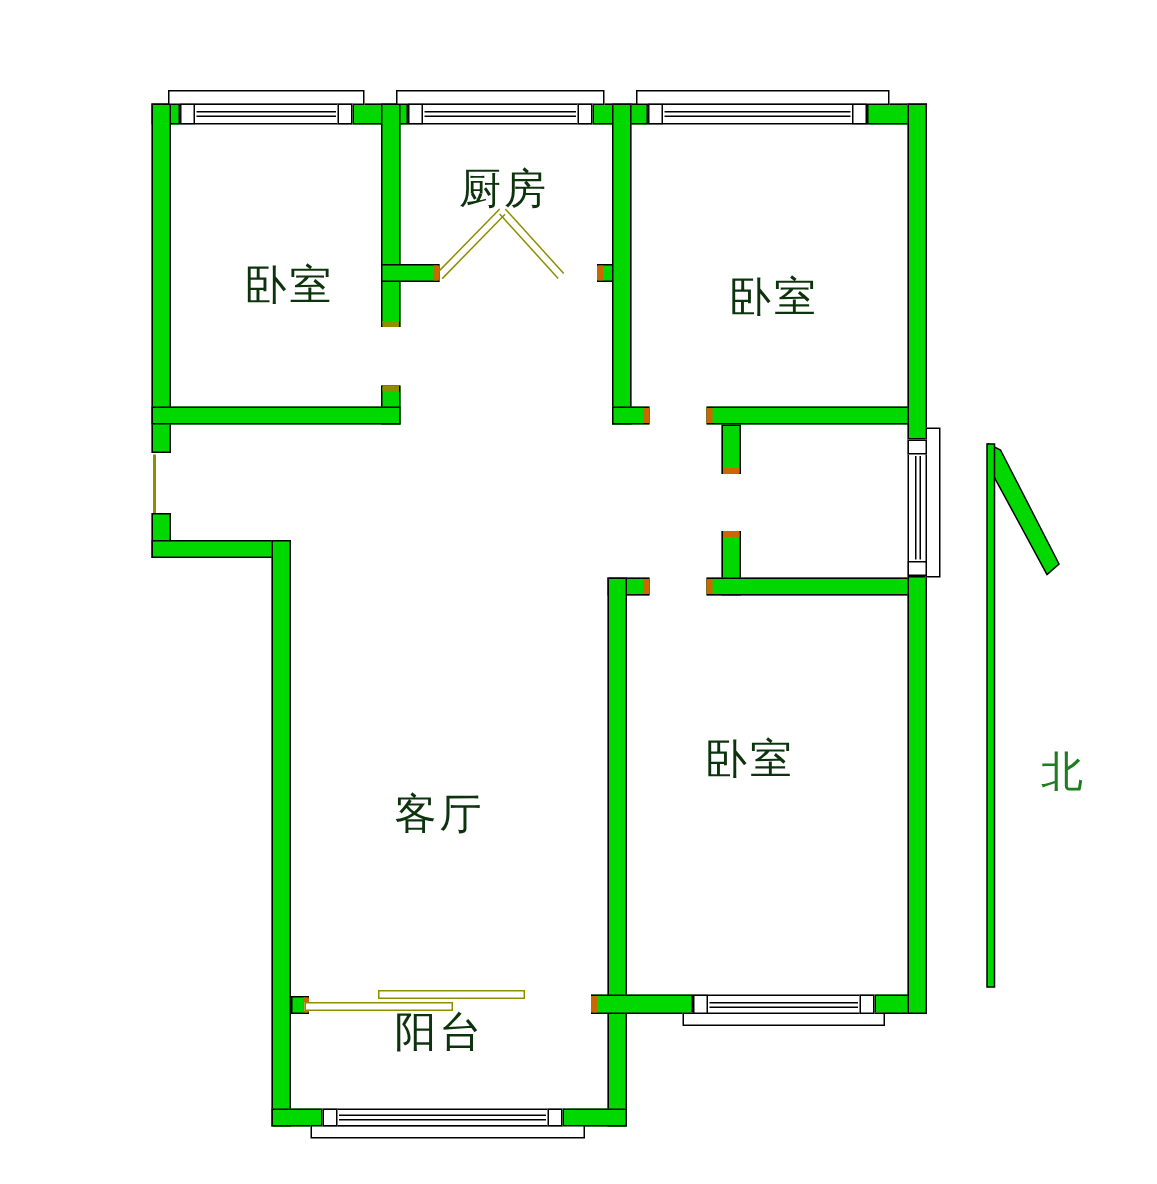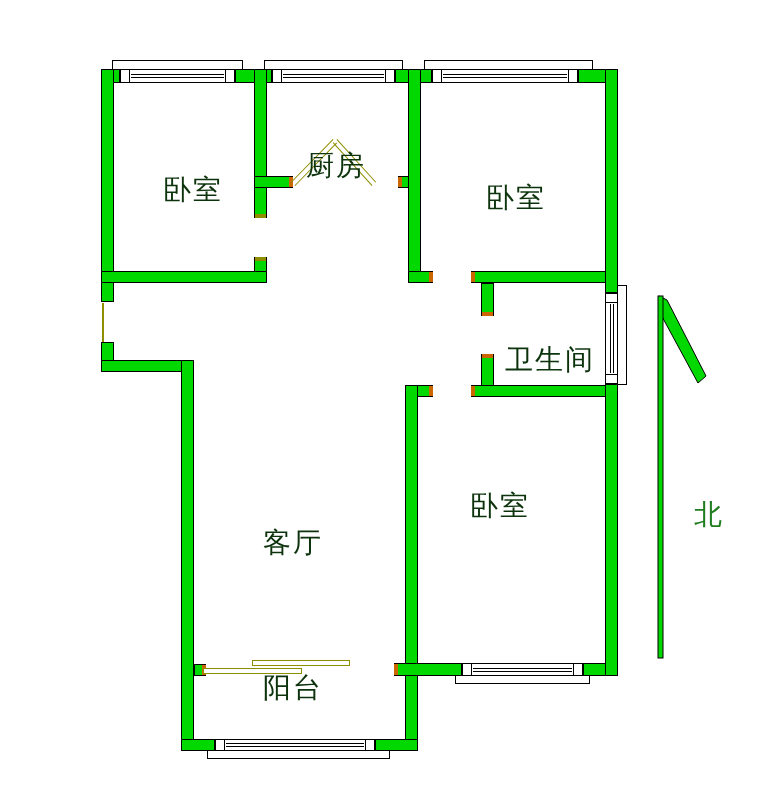--- a/index.html
+++ b/index.html
@@ -112,25 +112,24 @@
       <div class="jamb" style="right: -1px; top: -1px; bottom: -1px; width: 10px;"></div>
     </div>
     <div class="swing" style="left: 293px; top: 181px; width: 60.1082px; height: 6px; position: absolute; transform: rotate(-0.797162rad);"></div>
     <div class="swing" style="left: 335px; top: 138px; width: 58.0517px; height: 6px; position: absolute; transform: rotate(0.83414rad);"></div>
     <div class="slide" style="left: 252px; top: 660px; width: 98px; height: 6px; position: absolute;"></div>
     <div class="slide" style="left: 203px; top: 668px; width: 99px; height: 6px; position: absolute;"></div>
     <div class="gapline" style="left: 102px; top: 303px; width: 2px; height: 39px; position: absolute;"></div>
     <div class="room" style="left: 114px; top: 83px; width: 140px; height: 188px; position: absolute;"></div>
     <div class="room-label" style="left: 193px; top: 190px;">卧室</div>
     <div class="room" style="left: 267px; top: 83px; width: 141px; height: 93px; position: absolute;"></div>
-    <div class="room-label" style="left: 336px; top: 126px; margin-top: 40px;">厨房</div>
+    <div class="room-label" style="left: 336px; top: 126px;">厨房</div>
     <div class="room" style="left: 421px; top: 83px; width: 184px; height: 188px; position: absolute;"></div>
     <div class="room-label" style="left: 516px; top: 198px;">卧室</div>
     <div class="room" style="left: 494px; top: 283px; width: 111px; height: 102px; position: absolute;"></div>
-    <div class="room-label" style="left: 550px; top: 360px;">卫生间</div>
     <div class="room" style="left: 194px; top: 372px; width: 211px; height: 291px; position: absolute;"></div>
     <div class="room-label" style="left: 293px; top: 543px;">客厅</div>
     <div class="room" style="left: 418px; top: 397px; width: 187px; height: 266px; position: absolute;"></div>
     <div class="room-label" style="left: 500px; top: 506px;">卧室</div>
     <div class="room" style="left: 194px; top: 676px; width: 211px; height: 63px; position: absolute;"></div>
     <div class="room-label" style="left: 293px; top: 688px;">阳台</div>
     <svg class="north" width="771" height="789" viewBox="0 0 771 789" style="left: 0px; top: 0px;">
       <polygon points="659,296 667,300 706,376 698,383 659,311" fill="#00d800" stroke="#000" stroke-width="1"></polygon>
       <rect x="658" y="296" width="5" height="362" fill="#00d800" stroke="#000" stroke-width="1"></rect>
     </svg>

